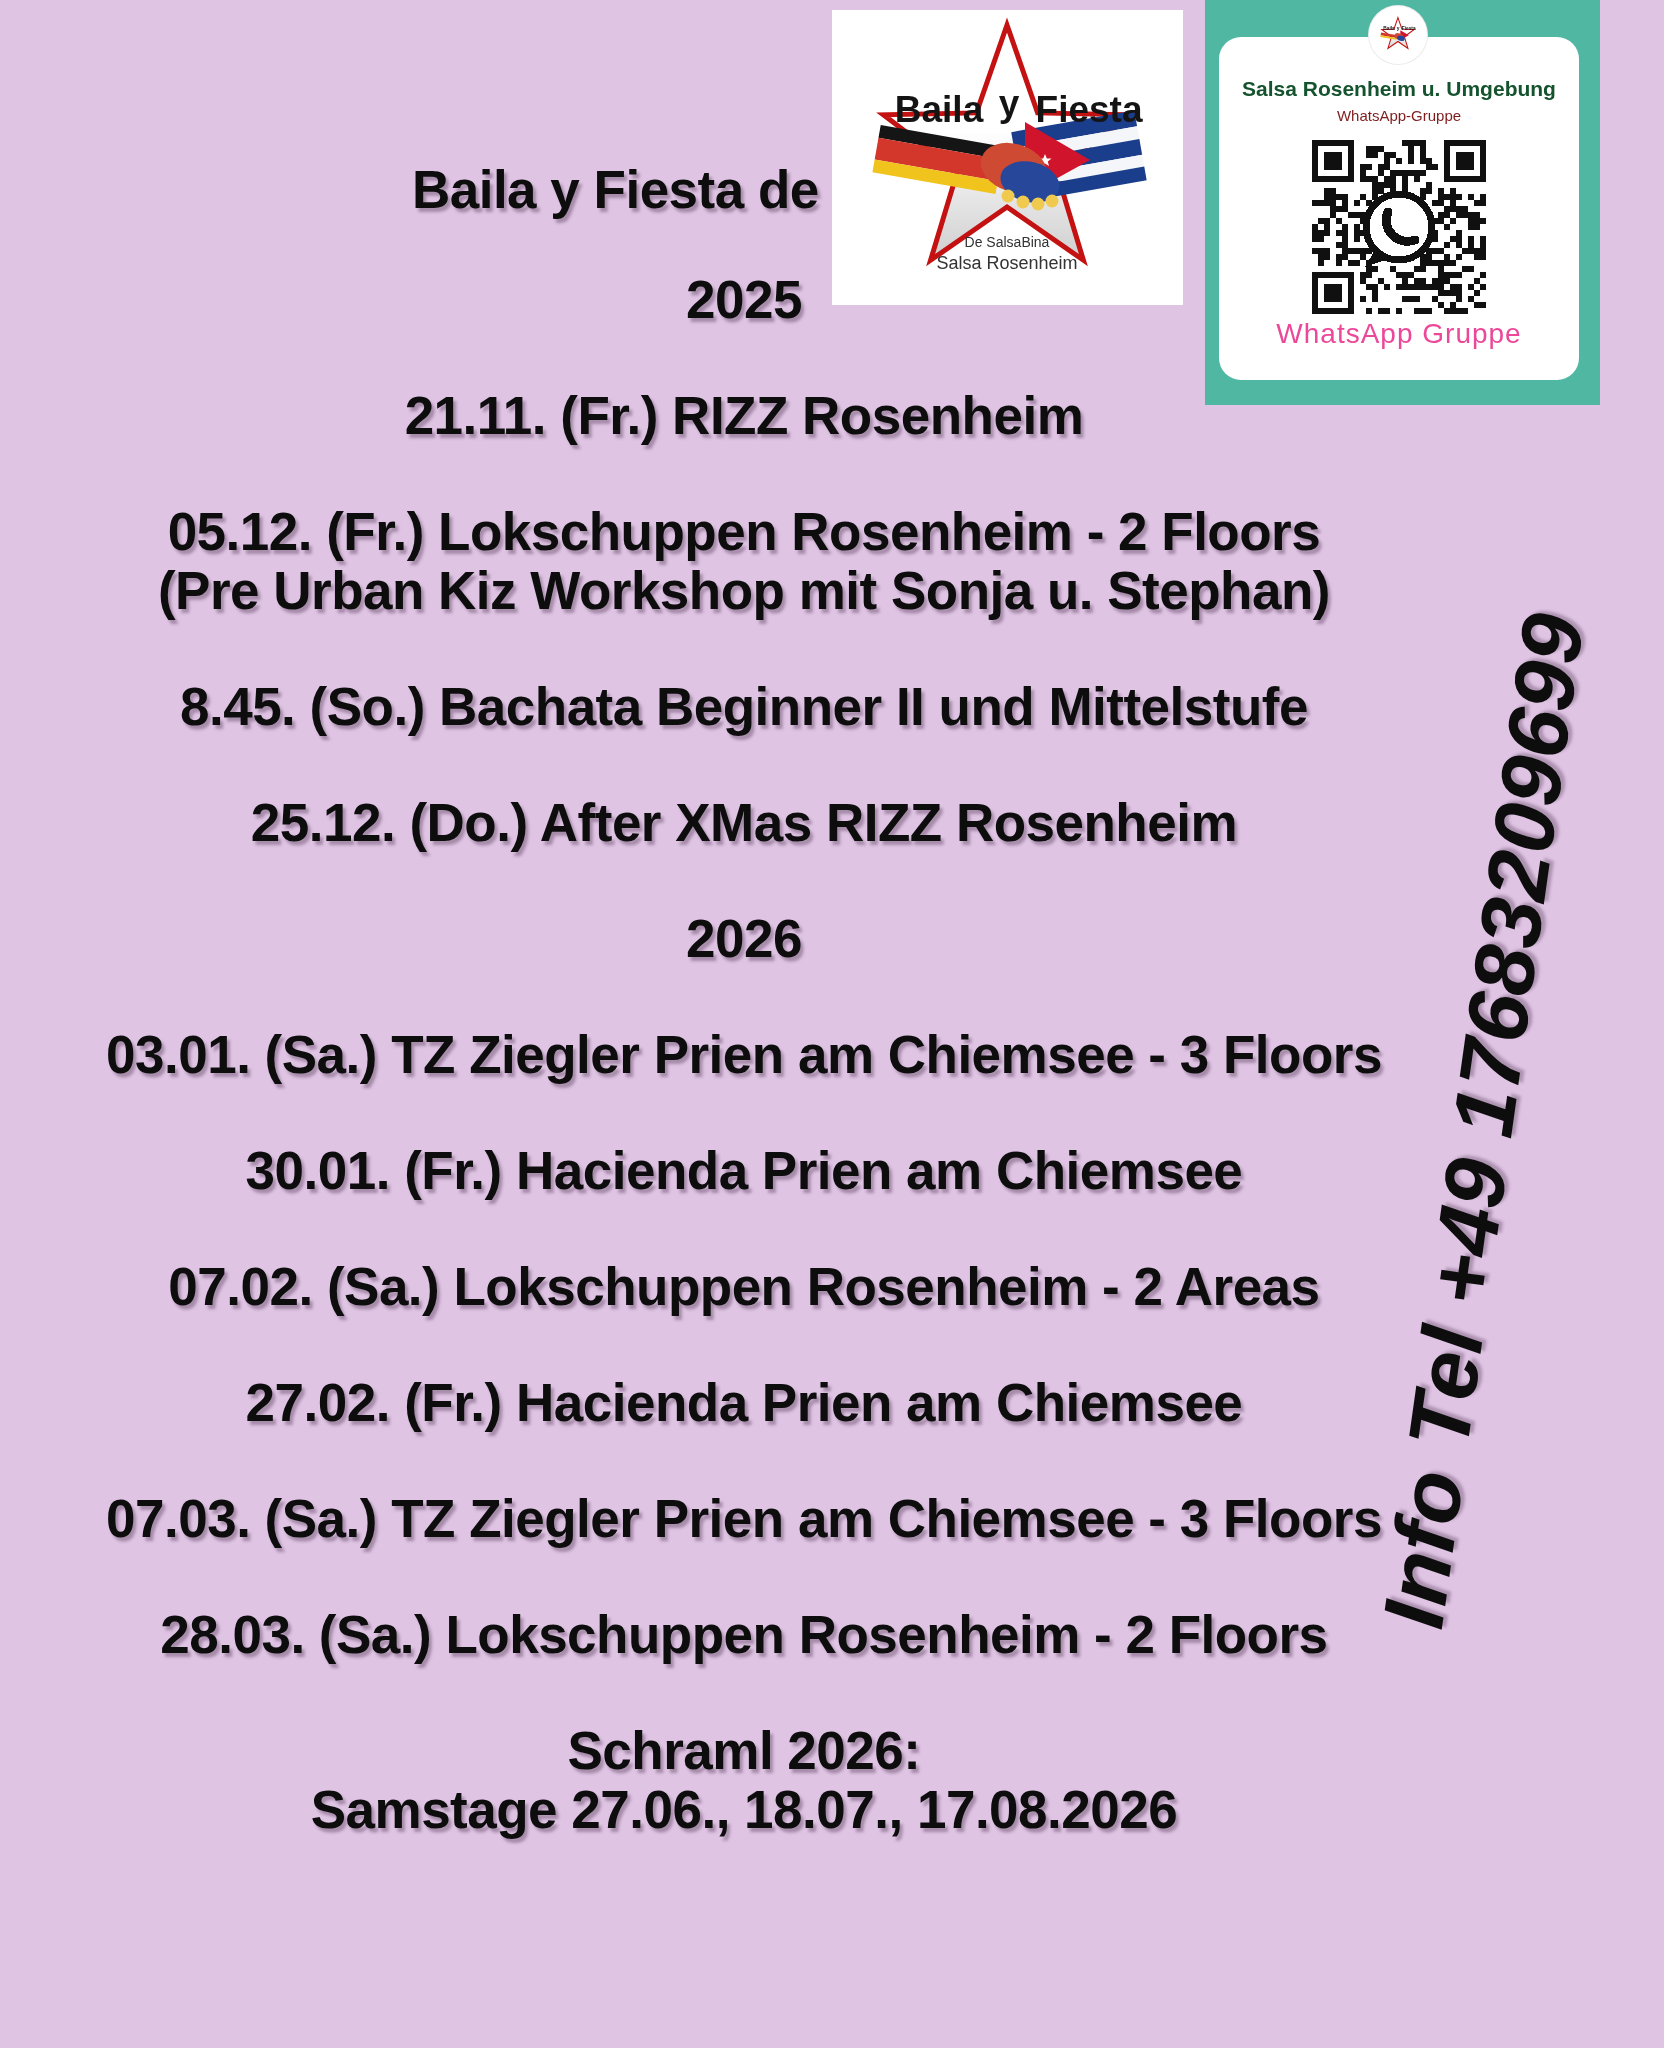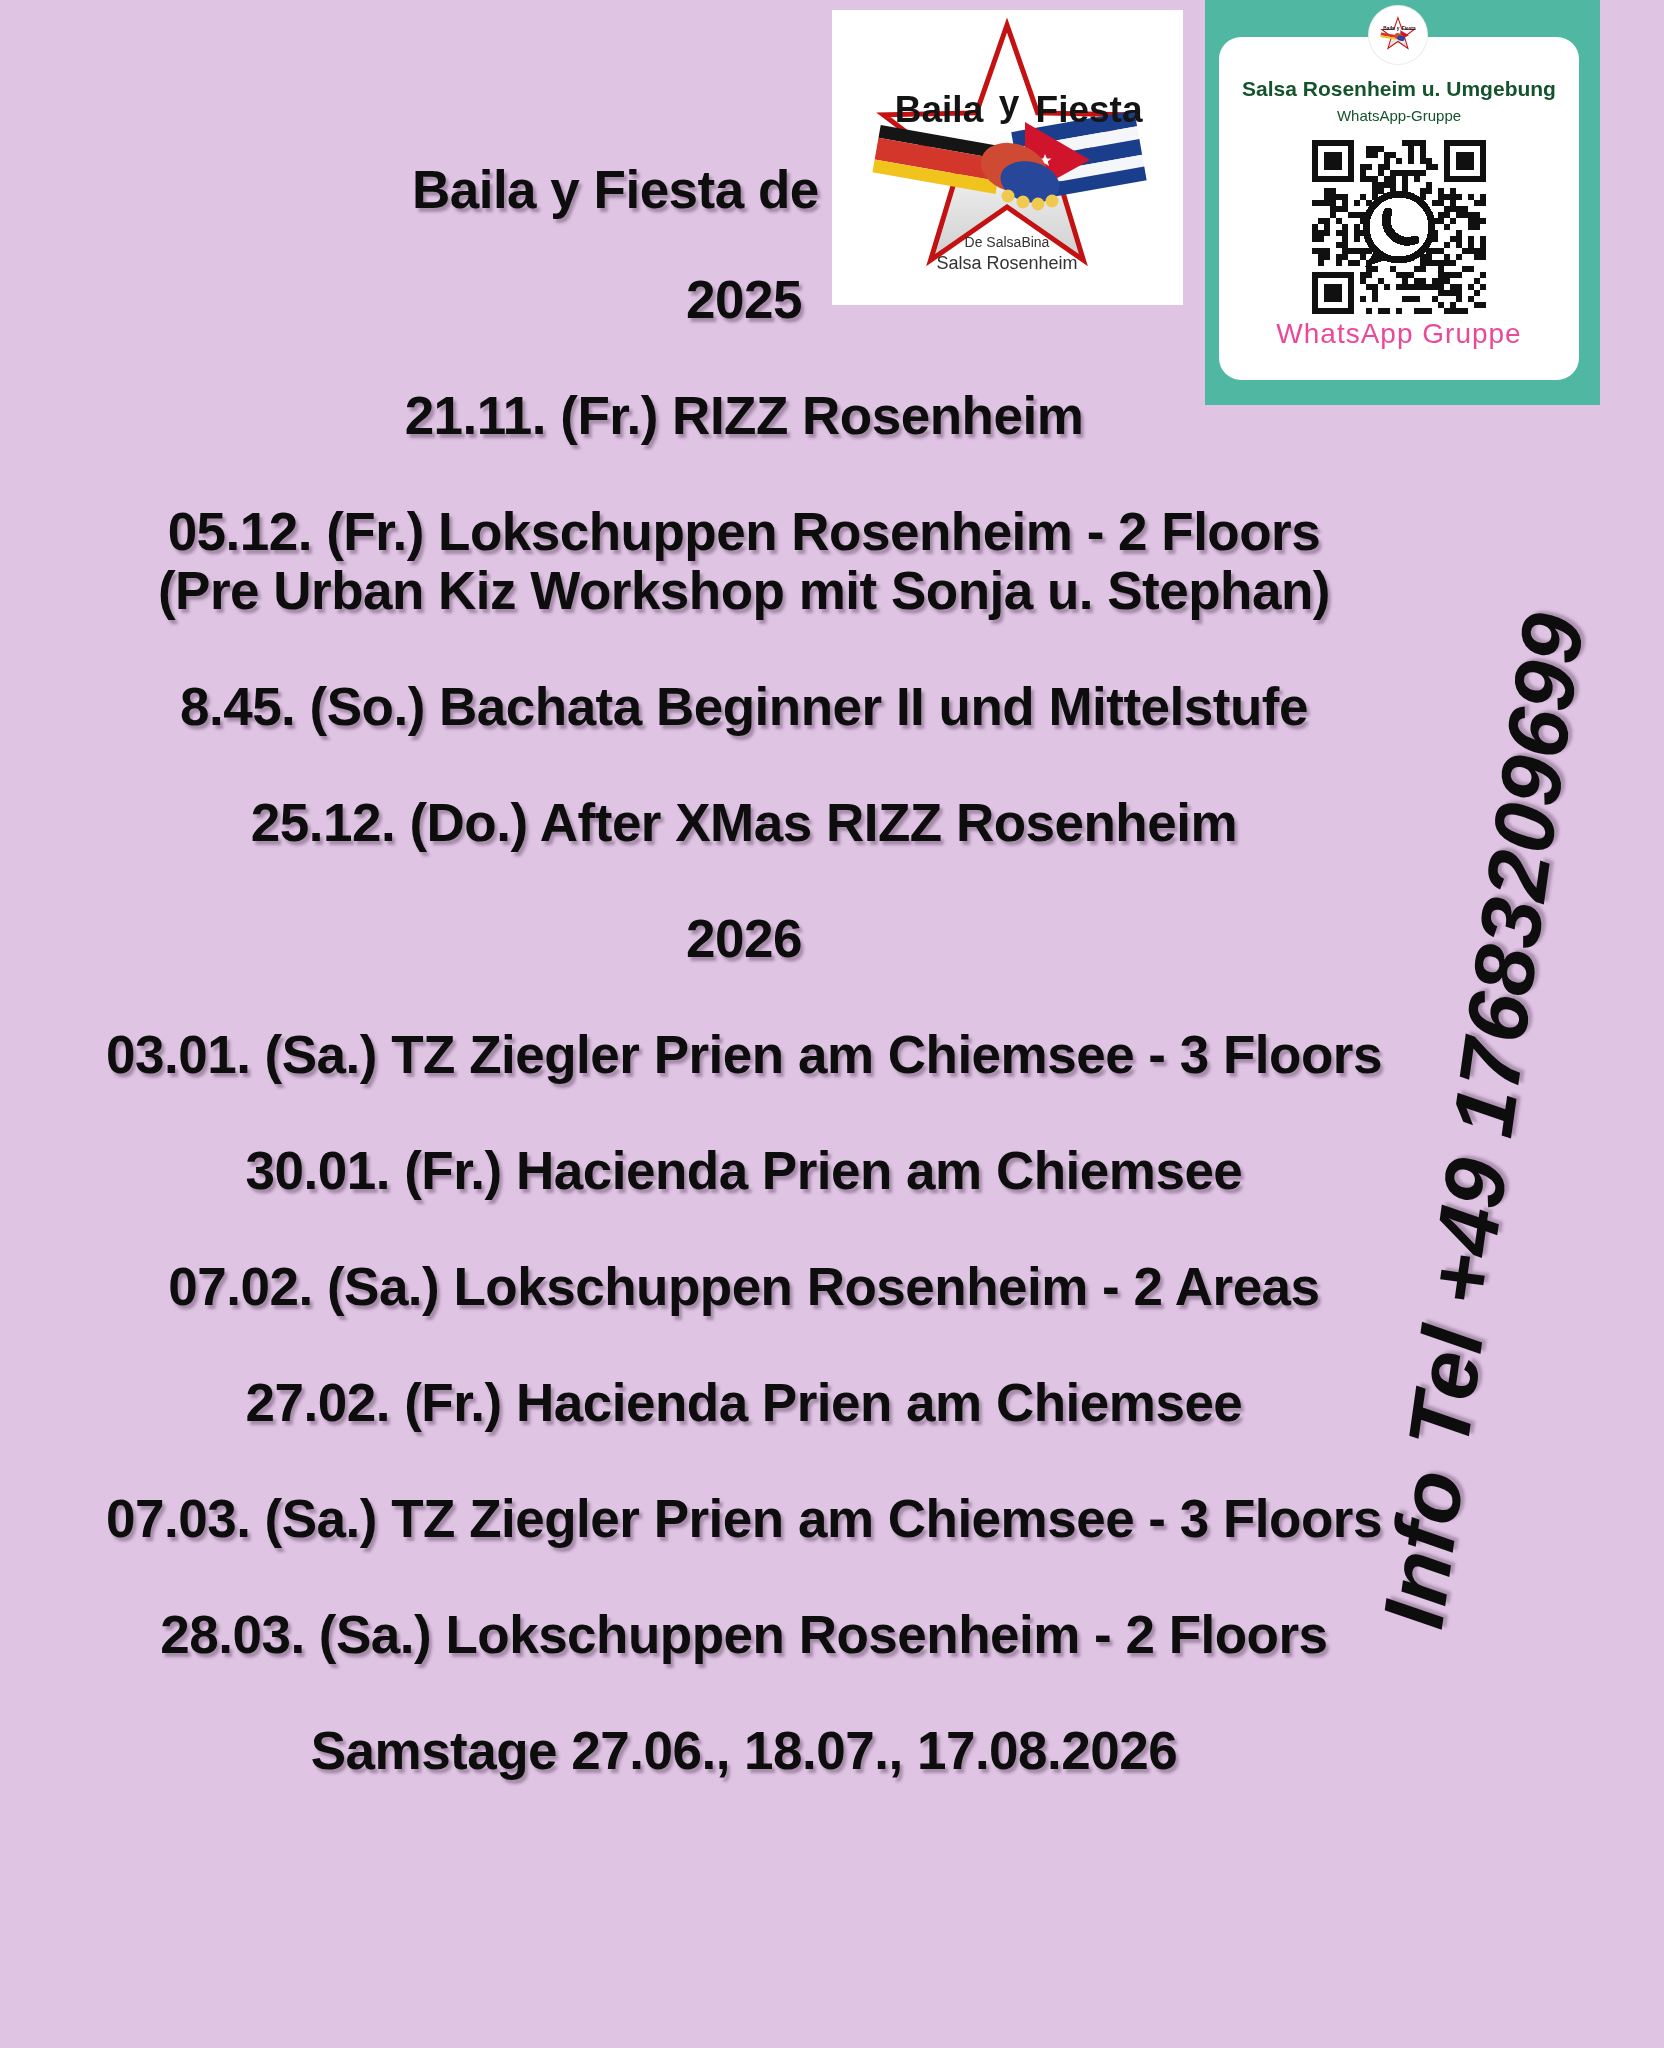--- a/index.html
+++ b/index.html
@@ -37,21 +37,21 @@
     position:absolute;left:14px;top:37px;width:360px;height:343px;background:#ffffff;
     border-radius:22px;display:flex;flex-direction:column;align-items:center;z-index:1;
   }
   .wa-badge{
     position:absolute;left:164px;top:6px;width:58px;height:58px;background:#ffffff;
     border-radius:50%;display:flex;align-items:center;justify-content:center;z-index:2;
     box-shadow:0 0 0 1px #ececec;
   }
   .wa-badge svg{width:46px;height:40px;}
   .wa-title{margin-top:40px;font-size:21px;font-weight:700;color:#14532d;}
-  .wa-subtitle{margin-top:6px;font-size:15px;color:#14532d;}
+  .wa-subtitle{margin-top:6px;font-size:15px;color:#7f1d1d;}
   .wa-qr{margin-top:16px;}
   .wa-caption{margin-top:4px;font-size:28px;font-weight:400;color:#ec4899;letter-spacing:1px;}
 </style>
 </head>
 <body>
 
 <div class="schedule">
   <div class="block title-block">
     <div class="line">Baila y Fiesta de Salsabina</div>
   </div>
@@ -99,20 +99,21 @@
 
   <div class="block">
     <div class="line">07.03. (Sa.) TZ Ziegler Prien am Chiemsee - 3 Floors</div>
   </div>
 
   <div class="block">
     <div class="line">28.03. (Sa.) Lokschuppen Rosenheim - 2 Floors</div>
   </div>
 
   <div class="block">
+    <div class="line">Schraml 2026:</div>
     <div class="line">Samstage 27.06., 18.07., 17.08.2026</div>
   </div>
 
 </div>
 
 <div class="phone">Info Tel +49 17683209699</div>
 
 <div class="logo-box">
   <svg class="bf-svg" viewBox="0 0 351 295">
     <defs>

